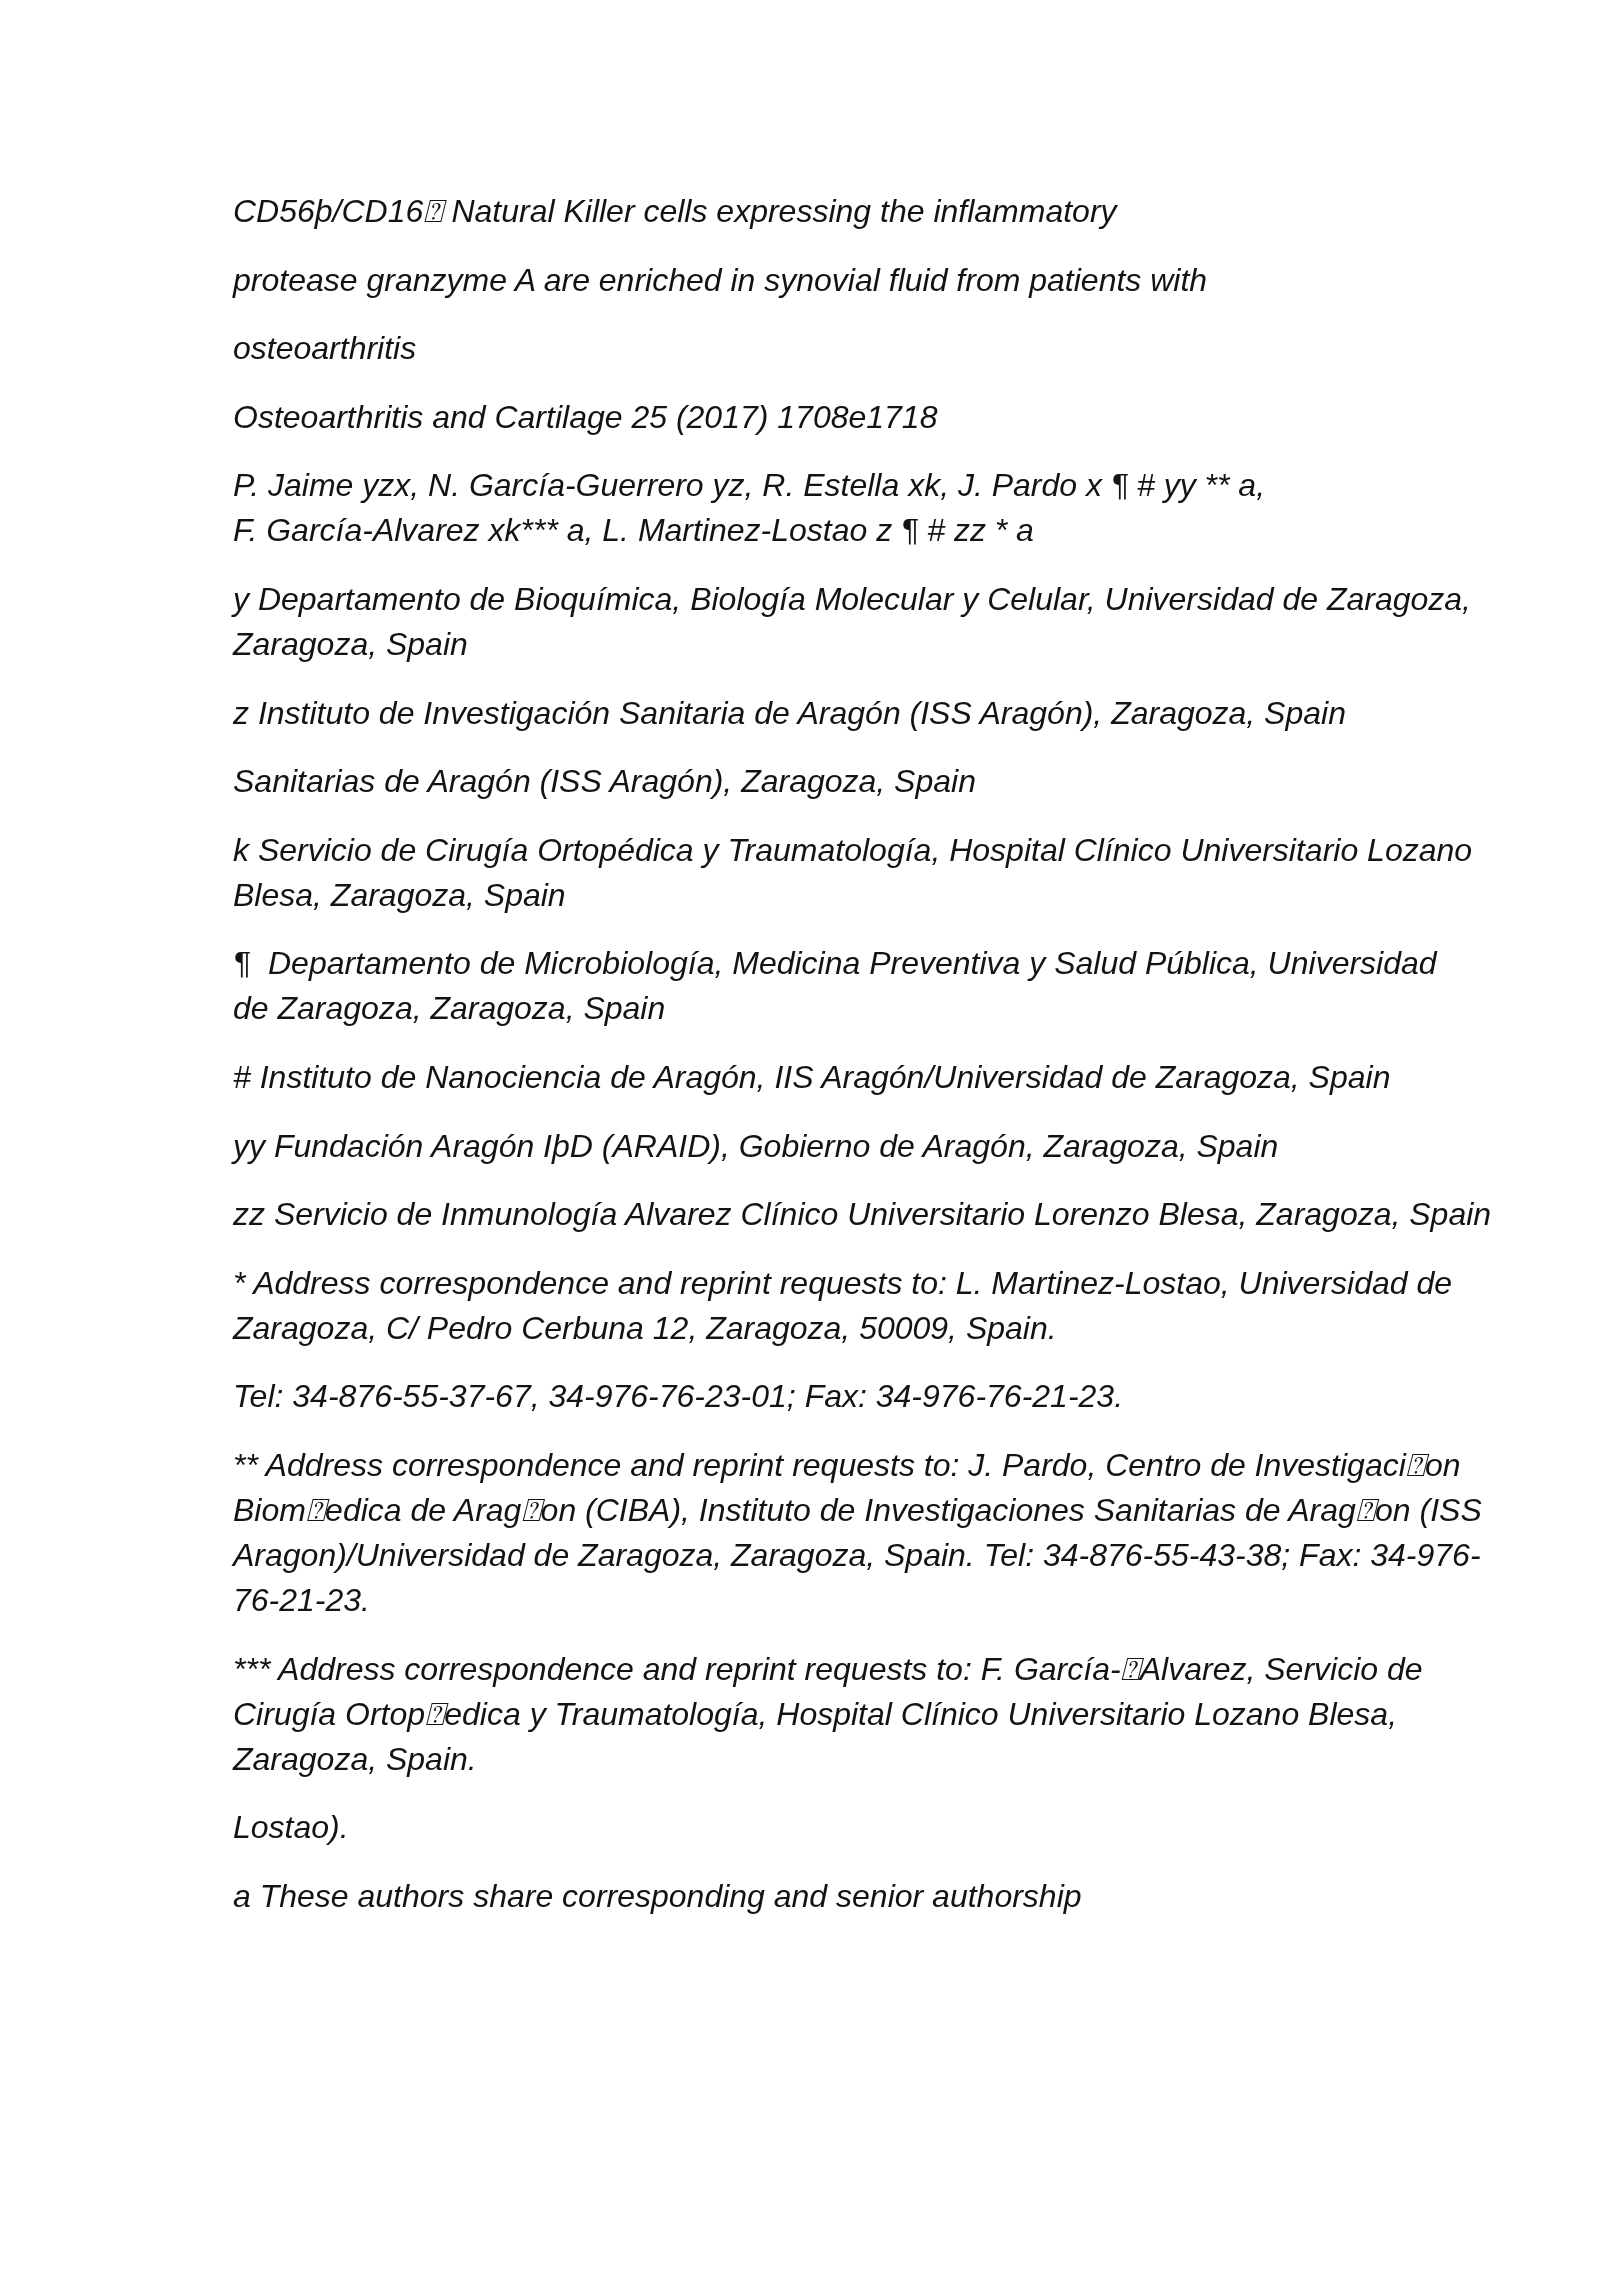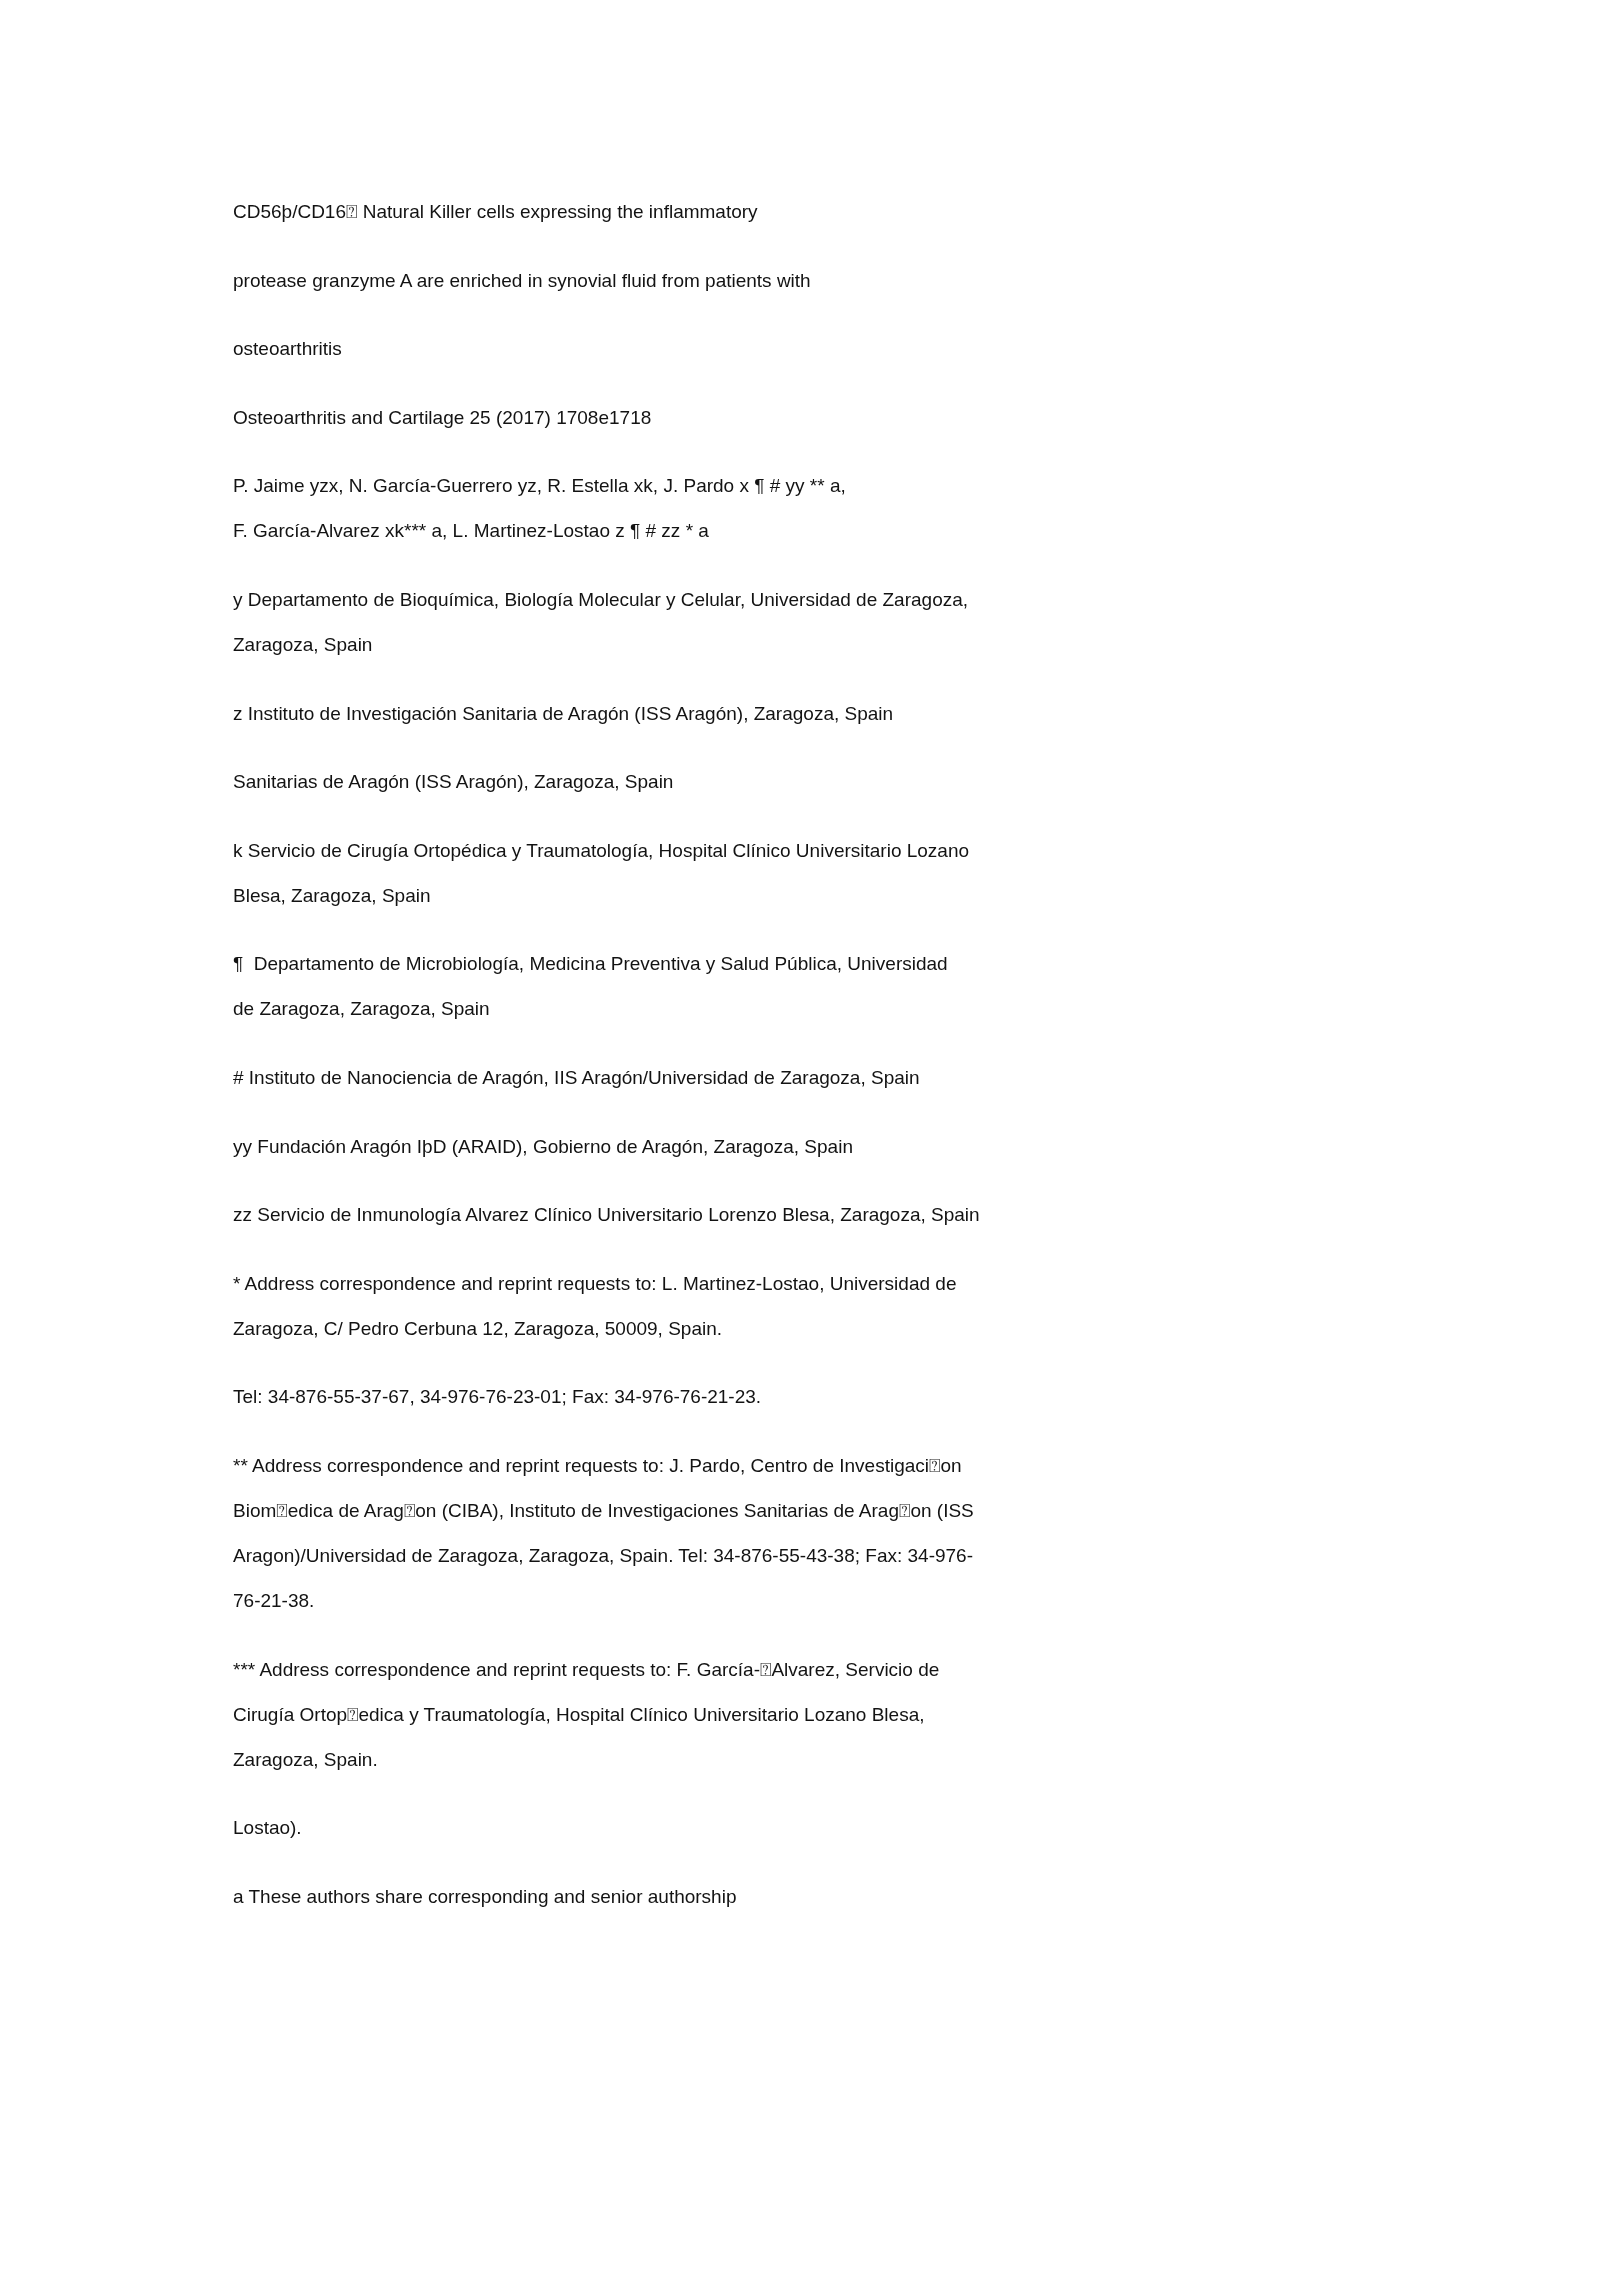--- a/index.html
+++ b/index.html
@@ -15,24 +15,25 @@
     position: relative;
     box-sizing: border-box;
     width: 1623px;
     height: 2295px;
     background: #ffffff;
     padding: 189px 183px 0 233px;
     overflow: hidden;
   }
   .text-block {
     font-family: "Liberation Sans", sans-serif;
-    font-size: 19px;
+    font-size: 32px;
     line-height: 45px;
     color: #131313;
     letter-spacing: 0px;
+    font-style: italic;
   }
   .para {
     margin: 0 0 23.6px 0;
   }
   .line {
     white-space: pre;
   }
 </style>
 </head>
 <body>
@@ -86,21 +87,21 @@
         <div class="line">* Address correspondence and reprint requests to: L. Martinez-Lostao, Universidad de</div>
         <div class="line">Zaragoza, C/ Pedro Cerbuna 12, Zaragoza, 50009, Spain.</div>
       </div>
       <div class="para">
         <div class="line">Tel: 34-876-55-37-67, 34-976-76-23-01; Fax: 34-976-76-21-23.</div>
       </div>
       <div class="para">
         <div class="line">** Address correspondence and reprint requests to: J. Pardo, Centro de Investigaci⍰on</div>
         <div class="line">Biom⍰edica de Arag⍰on (CIBA), Instituto de Investigaciones Sanitarias de Arag⍰on (ISS</div>
         <div class="line">Aragon)/Universidad de Zaragoza, Zaragoza, Spain. Tel: 34-876-55-43-38; Fax: 34-976-</div>
-        <div class="line">76-21-38.</div>
+        <div class="line">76-21-23.</div>
       </div>
       <div class="para">
         <div class="line">*** Address correspondence and reprint requests to: F. García-⍰Alvarez, Servicio de</div>
         <div class="line">Cirugía Ortop⍰edica y Traumatología, Hospital Clínico Universitario Lozano Blesa,</div>
         <div class="line">Zaragoza, Spain.</div>
       </div>
       <div class="para">
         <div class="line">Lostao).</div>
       </div>
       <div class="para">

